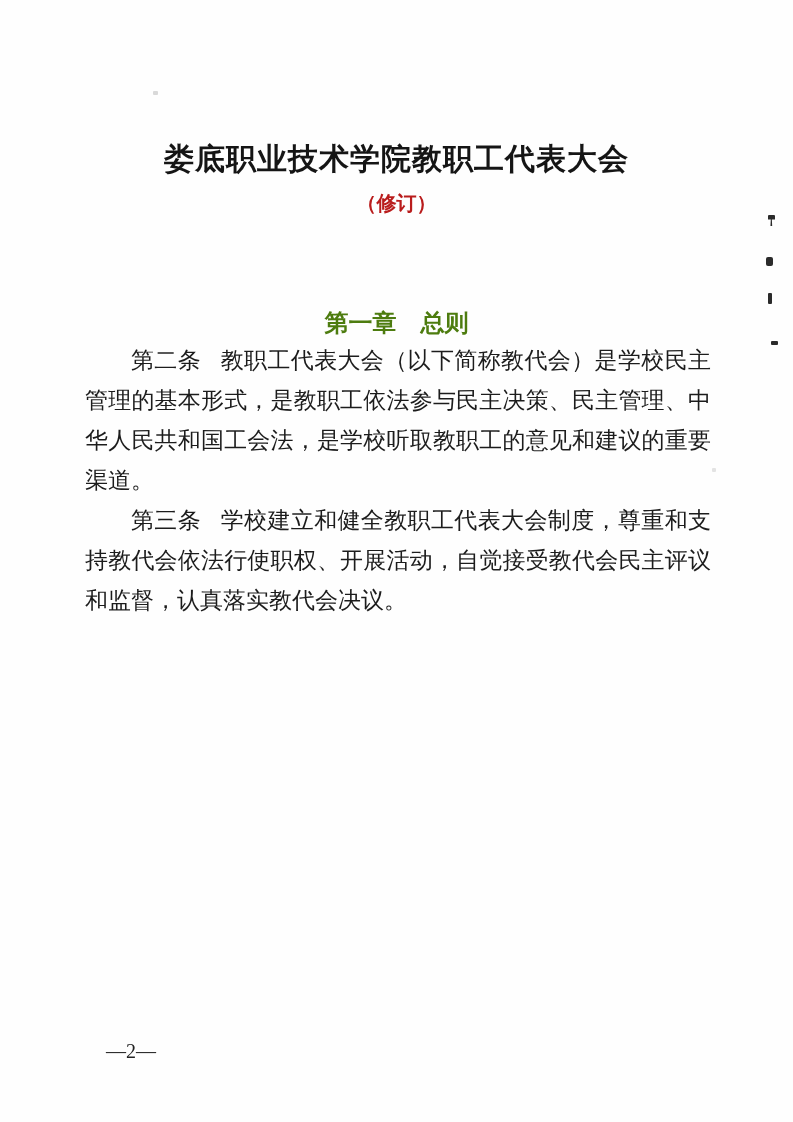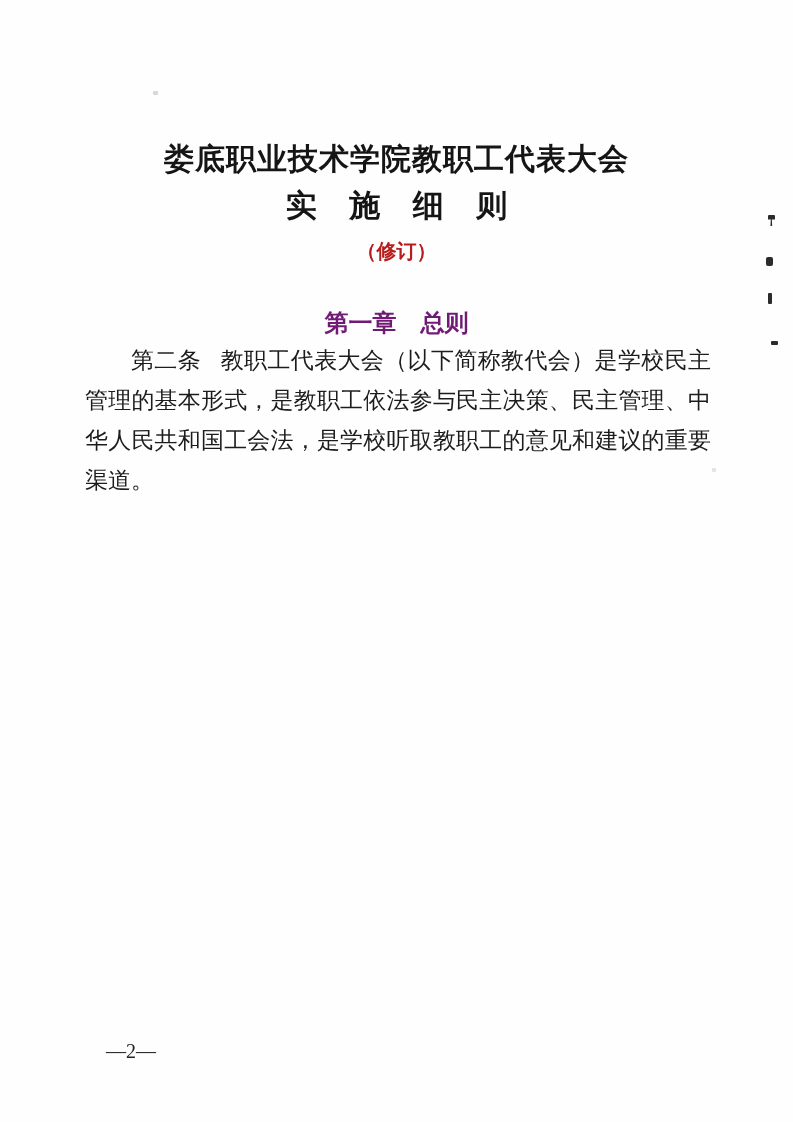--- a/index.html
+++ b/index.html
@@ -54,21 +54,21 @@
   .chapter-heading {
     position: absolute;
     top: 309px;
     left: 0;
     right: 0;
     margin: 0;
     text-align: center;
     font-size: 24px;
     line-height: 28px;
     font-weight: bold;
-    color: #701a75;
+    color: #4d7c0f;
   }
   
   .body-text {
     position: absolute;
     top: 341px;
     left: 85px;
     width: 626px;
     font-size: 23px;
     line-height: 40px;
     text-align: justify;
@@ -105,28 +105,28 @@
   .speck.f1 { left: 153px; top: 91px; width: 5px; height: 4px; background: #d9d9d9; }
   .speck.f2 { left: 712px; top: 468px; width: 4px; height: 4px; background: #e3e3e3; }
 </style>
 </head>
 <body>
 
 <div class="page">
 
   <div class="title-block">
     <h1 class="doc-title">娄底职业技术学院教职工代表大会</h1>
-    <h2 class="doc-title2"><span class="spaced">实施细则</span></h2>
     <div class="doc-subtitle">（修订）</div>
   </div>
 
   <h3 class="chapter-heading">第一章　总则</h3>
 
   <div class="body-text">
     <p><span class="art-label">第二条</span><span>教职工代表大会（以下简称教代会）是学校民主管理的基本形式，是教职工依法参与民主决策、民主管理、中华人民共和国工会法，是学校听取教职工的意见和建议的重要渠道。</span></p>
+    <p><span class="art-label">第三条</span><span>学校建立和健全教职工代表大会制度，尊重和支持教代会依法行使职权、开展活动，自觉接受教代会民主评议和监督，认真落实教代会决议。</span></p>
   </div>
 
   <div class="page-number">—2—</div>
 
   <div class="speck s1"></div>
   <div class="speck s2"></div>
   <div class="speck s3"></div>
   <div class="speck s4"></div>
   <div class="speck f1"></div>
   <div class="speck f2"></div>

